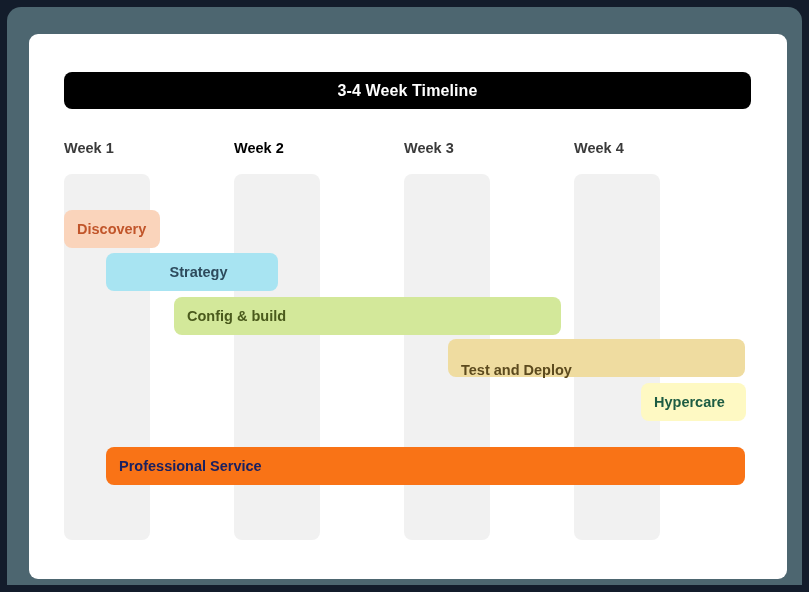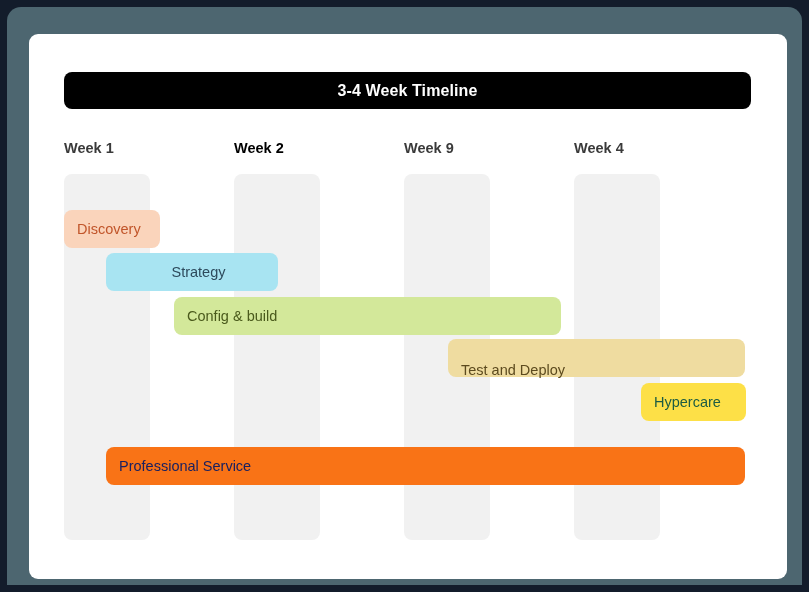--- a/index.html
+++ b/index.html
@@ -84,21 +84,21 @@
     position: absolute;
     height: 38px;
     border-radius: 8px;
     display: flex;
     align-items: center;
     box-sizing: border-box;
     padding-left: 13px;
   }
   .task-bar .task-label {
     font-size: 14.5px;
-    font-weight: normal;
+    font-weight: bold;
     white-space: nowrap;
     line-height: 1;
   }
 
   #bars-layer, #columns-layer, #labels-layer { position: absolute; left:0; top:0; right:0; bottom:0; }
   #columns-layer { z-index: 1; }
   #labels-layer  { z-index: 2; border-radius: 27px; }
   #bars-layer    { z-index: 3; }
 </style>
 </head>
@@ -114,37 +114,37 @@
 
       <div id="columns-layer">
           <div class="week-column" style="left: 35px; background: rgb(241, 241, 241);"></div>
           <div class="week-column" style="left: 205px; background: rgb(241, 241, 241);"></div>
           <div class="week-column" style="left: 375px; background: rgb(241, 241, 241);"></div>
           <div class="week-column" style="left: 545px; background: rgb(241, 241, 241);"></div>
         </div>
       <div id="labels-layer">
           <div class="week-label" style="left: 35px; color: rgb(58, 58, 58);">Week 1</div>
           <div class="week-label" style="left: 205px; color: #000000;">Week 2</div>
-          <div class="week-label" style="left: 375px; color: rgb(58, 58, 58);">Week 9</div>
+          <div class="week-label" style="left: 375px; color: rgb(58, 58, 58);">Week 3</div>
           <div class="week-label" style="left: 545px; color: rgb(58, 58, 58);">Week 4</div>
         </div>
       <div id="bars-layer">
           <div class="task-bar" style="left: 35px; top: 176px; width: 96px; background: rgb(250, 212, 187);">
             <span class="task-label" style="color: rgb(193, 85, 42);">Discovery</span>
           </div>
           <div class="task-bar" style="left: 77px; top: 219px; width: 172px; background: rgb(168, 228, 242); justify-content: center;">
             <span class="task-label" style="color: rgb(45, 74, 92);">Strategy</span>
           </div>
           <div class="task-bar" style="left: 145px; top: 263px; width: 387px; background: rgb(211, 232, 154);">
             <span class="task-label" style="color: rgb(74, 90, 28);">Config &amp; build</span>
           </div>
           <div class="task-bar" style="left: 419px; top: 305px; width: 297px; background: rgb(239, 220, 160);">
             <span class="task-label" style="color: rgb(92, 74, 30); margin-top: 24px;">Test and Deploy</span>
           </div>
-          <div class="task-bar" style="left: 612px; top: 349px; width: 105px; background: #fde047;">
+          <div class="task-bar" style="left: 612px; top: 349px; width: 105px; background: #fef9c3;">
             <span class="task-label" style="color: rgb(29, 92, 67);">Hypercare</span>
           </div>
           <div class="task-bar" style="left: 77px; top: 413px; width: 639px; background: #f97316;">
             <span class="task-label" style="color: rgb(26, 32, 96);">Professional Service</span>
           </div>
         </div>
 
     </div>
   </div>
 </div>

